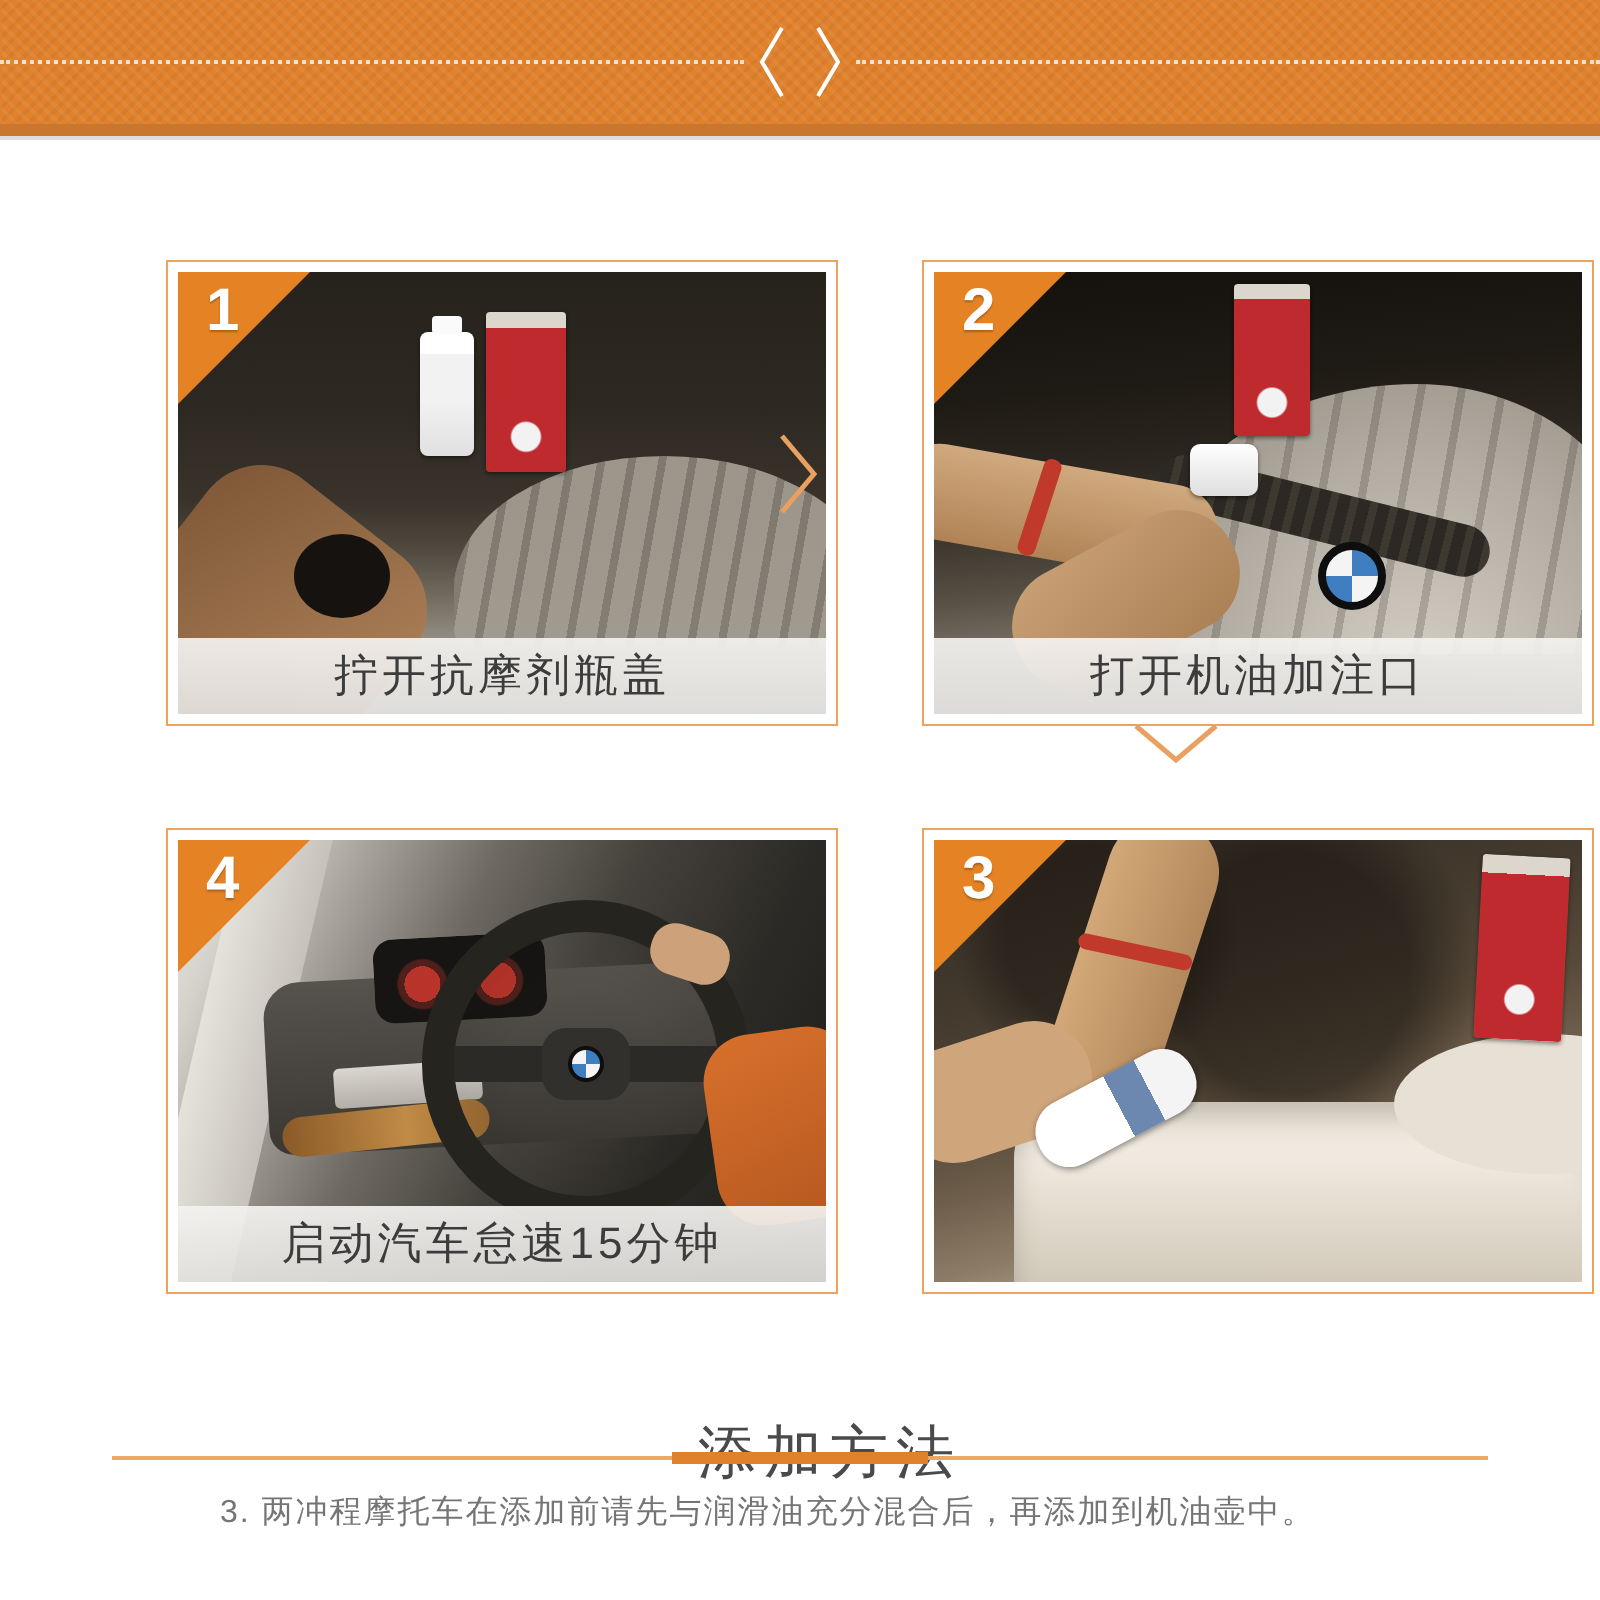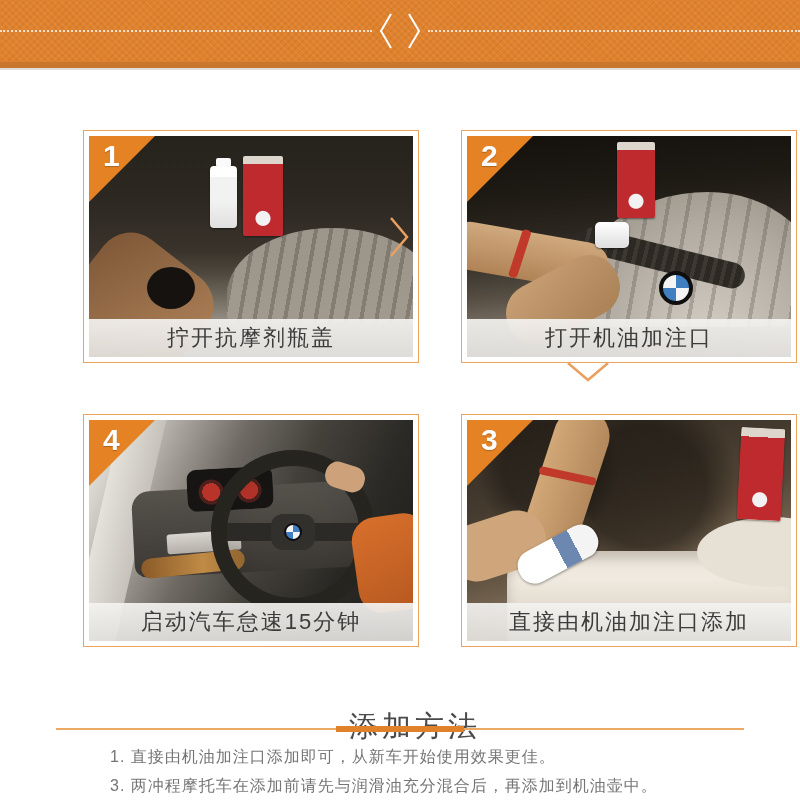--- a/index.html
+++ b/index.html
@@ -215,25 +215,23 @@
 
   <figure class="card card3">
     <div class="photo photo3">
       <div class="shape p3-res"></div>
       <div class="shape p3-arm"></div>
       <div class="shape p3-hand2"></div>
       <div class="shape p3-bottle"></div>
       <div class="shape redbox p3-redbox"></div>
       <div class="badge"></div>
       <span class="num">3</span>
-      <figcaption class="caption">直接由机油加注口添加</figcaption>
     </div>
   </figure>
 
   <h2 class="add-title">添加方法</h2>
   <div class="div-thin"></div>
   <div class="div-thick"></div>
   <div class="notes">
-    <div class="note">1. 直接由机油加注口添加即可，从新车开始使用效果更佳。</div>
     <div class="note">3. 两冲程摩托车在添加前请先与润滑油充分混合后，再添加到机油壶中。</div>
   </div>
 
 </div>
 
 </body></html>

